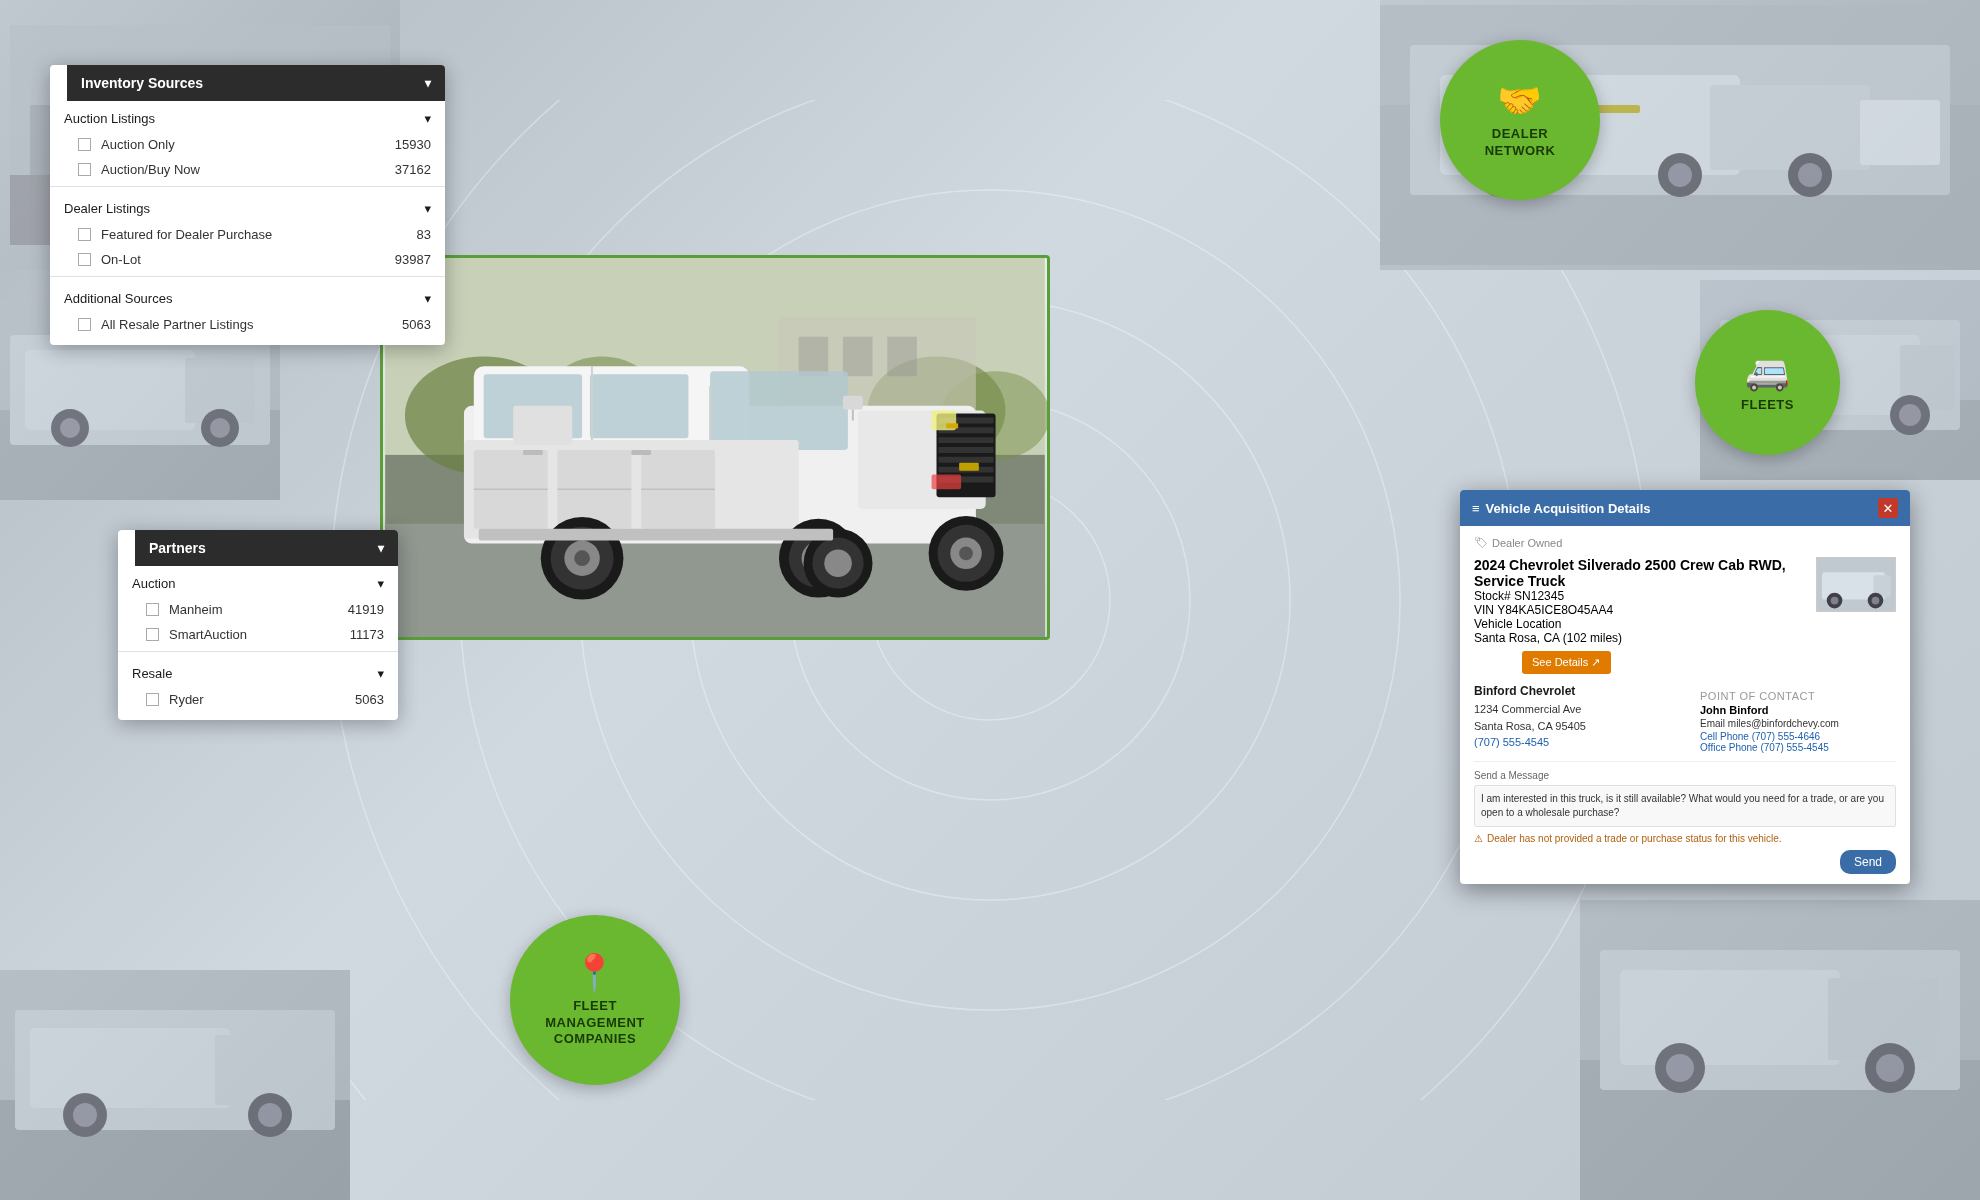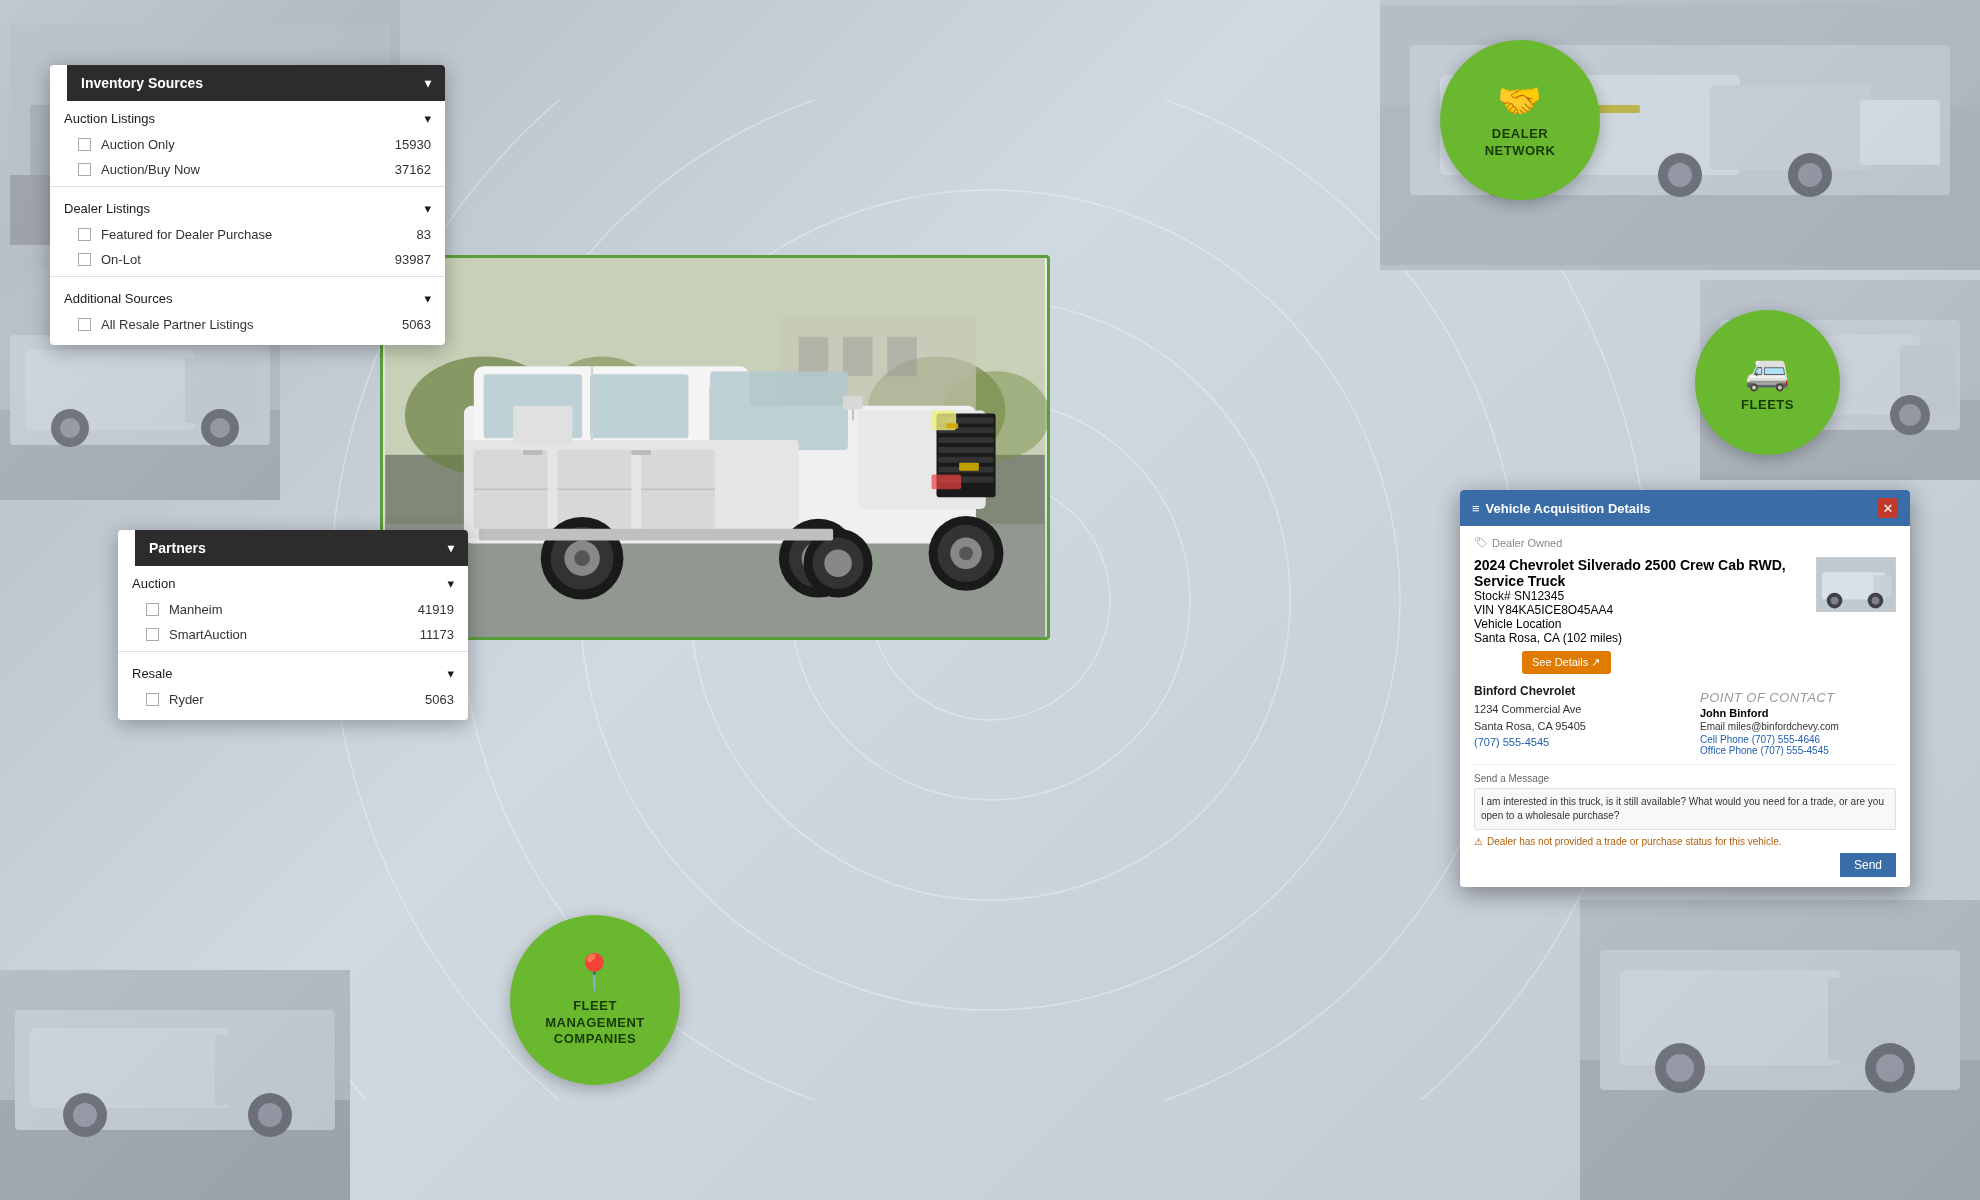--- a/index.html
+++ b/index.html
@@ -121,21 +121,21 @@
       height: 1px;
       background: #e0e0e0;
       margin: 4px 0;
     }
 
     
     .partners-panel {
       position: absolute;
       left: 118px;
       top: 530px;
-      width: 350px;
+      width: 280px;
       background: #fff;
       border-radius: 4px;
       box-shadow: 0 4px 20px rgba(0,0,0,0.3);
       z-index: 10;
       overflow: hidden;
     }
 
     
     .green-badge {
       position: absolute;
@@ -276,26 +276,25 @@
       font-size: 11px;
       color: #333;
       line-height: 1.5;
     }
     .modal-phone {
       font-size: 11px;
       color: #2060b0;
       margin-top: 2px;
     }
     .modal-section-label {
-      font-size: 13px;
+      font-size: 11px;
       color: #999;
       text-transform: uppercase;
       letter-spacing: 0.5px;
       margin: 6px 0 2px 0;
-      font-style: italic;
     }
     .modal-contact-name {
       font-weight: bold;
       font-size: 11px;
     }
     .modal-contact-info {
       font-size: 10px;
       color: #333;
       line-height: 1.5;
     }
@@ -335,21 +334,21 @@
       display: flex;
       justify-content: flex-end;
       margin-top: 6px;
     }
     .modal-send-btn {
       background: #3a6da8;
       color: #fff;
       border: none;
       padding: 5px 14px;
       font-size: 12px;
-      border-radius: 0;
+      border-radius: 10px;
       cursor: pointer;
     }
 
     
     .bg-truck-panel {
       position: absolute;
       background: linear-gradient(135deg, #c0c8d0 0%, #a8b0b8 100%);
       z-index: 2;
       overflow: hidden;
     }

